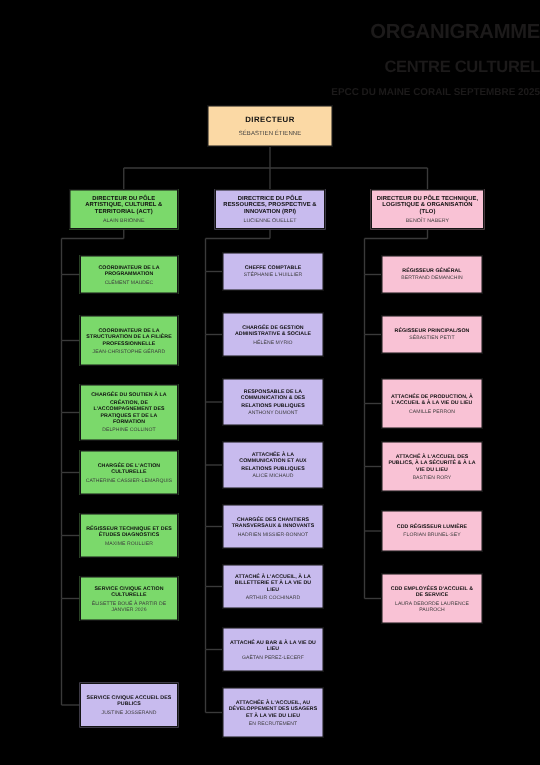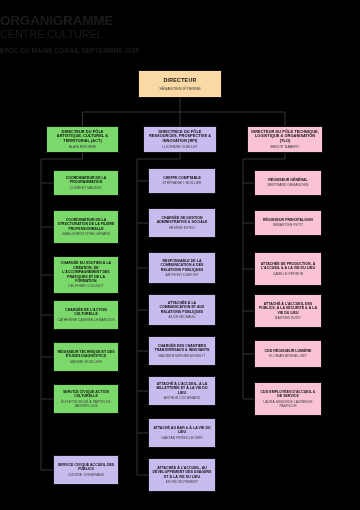--- a/index.html
+++ b/index.html
@@ -17,41 +17,41 @@
     position: relative;
     color: #1a1a1a;
   }
 
   
   #title-block {
     position: absolute;
     left: 0;
     top: 14px;
     width: 360px;
-    text-align: left;
+    text-align: right;
     z-index: 5;
   }
 
   #org-title {
     font-size: 13.5px;
     font-weight: bold;
     letter-spacing: -0.2px;
     line-height: 1.02;
     color: #1c1a1a;
     text-transform: uppercase;
   }
 
   #org-title-2 {
     font-size: 11px;
-    font-weight: normal;
+    font-weight: bold;
     letter-spacing: -0.2px;
     line-height: 1.05;
     color: #1c1a1a;
     text-transform: uppercase;
-    margin-top: 1px;
+    margin-top: 12px;
   }
 
   #org-subtitle {
     font-size: 6.6px;
     font-weight: bold;
     letter-spacing: 0px;
     color: #1c1a1a;
     text-transform: uppercase;
     margin-top: 7px;
   }

